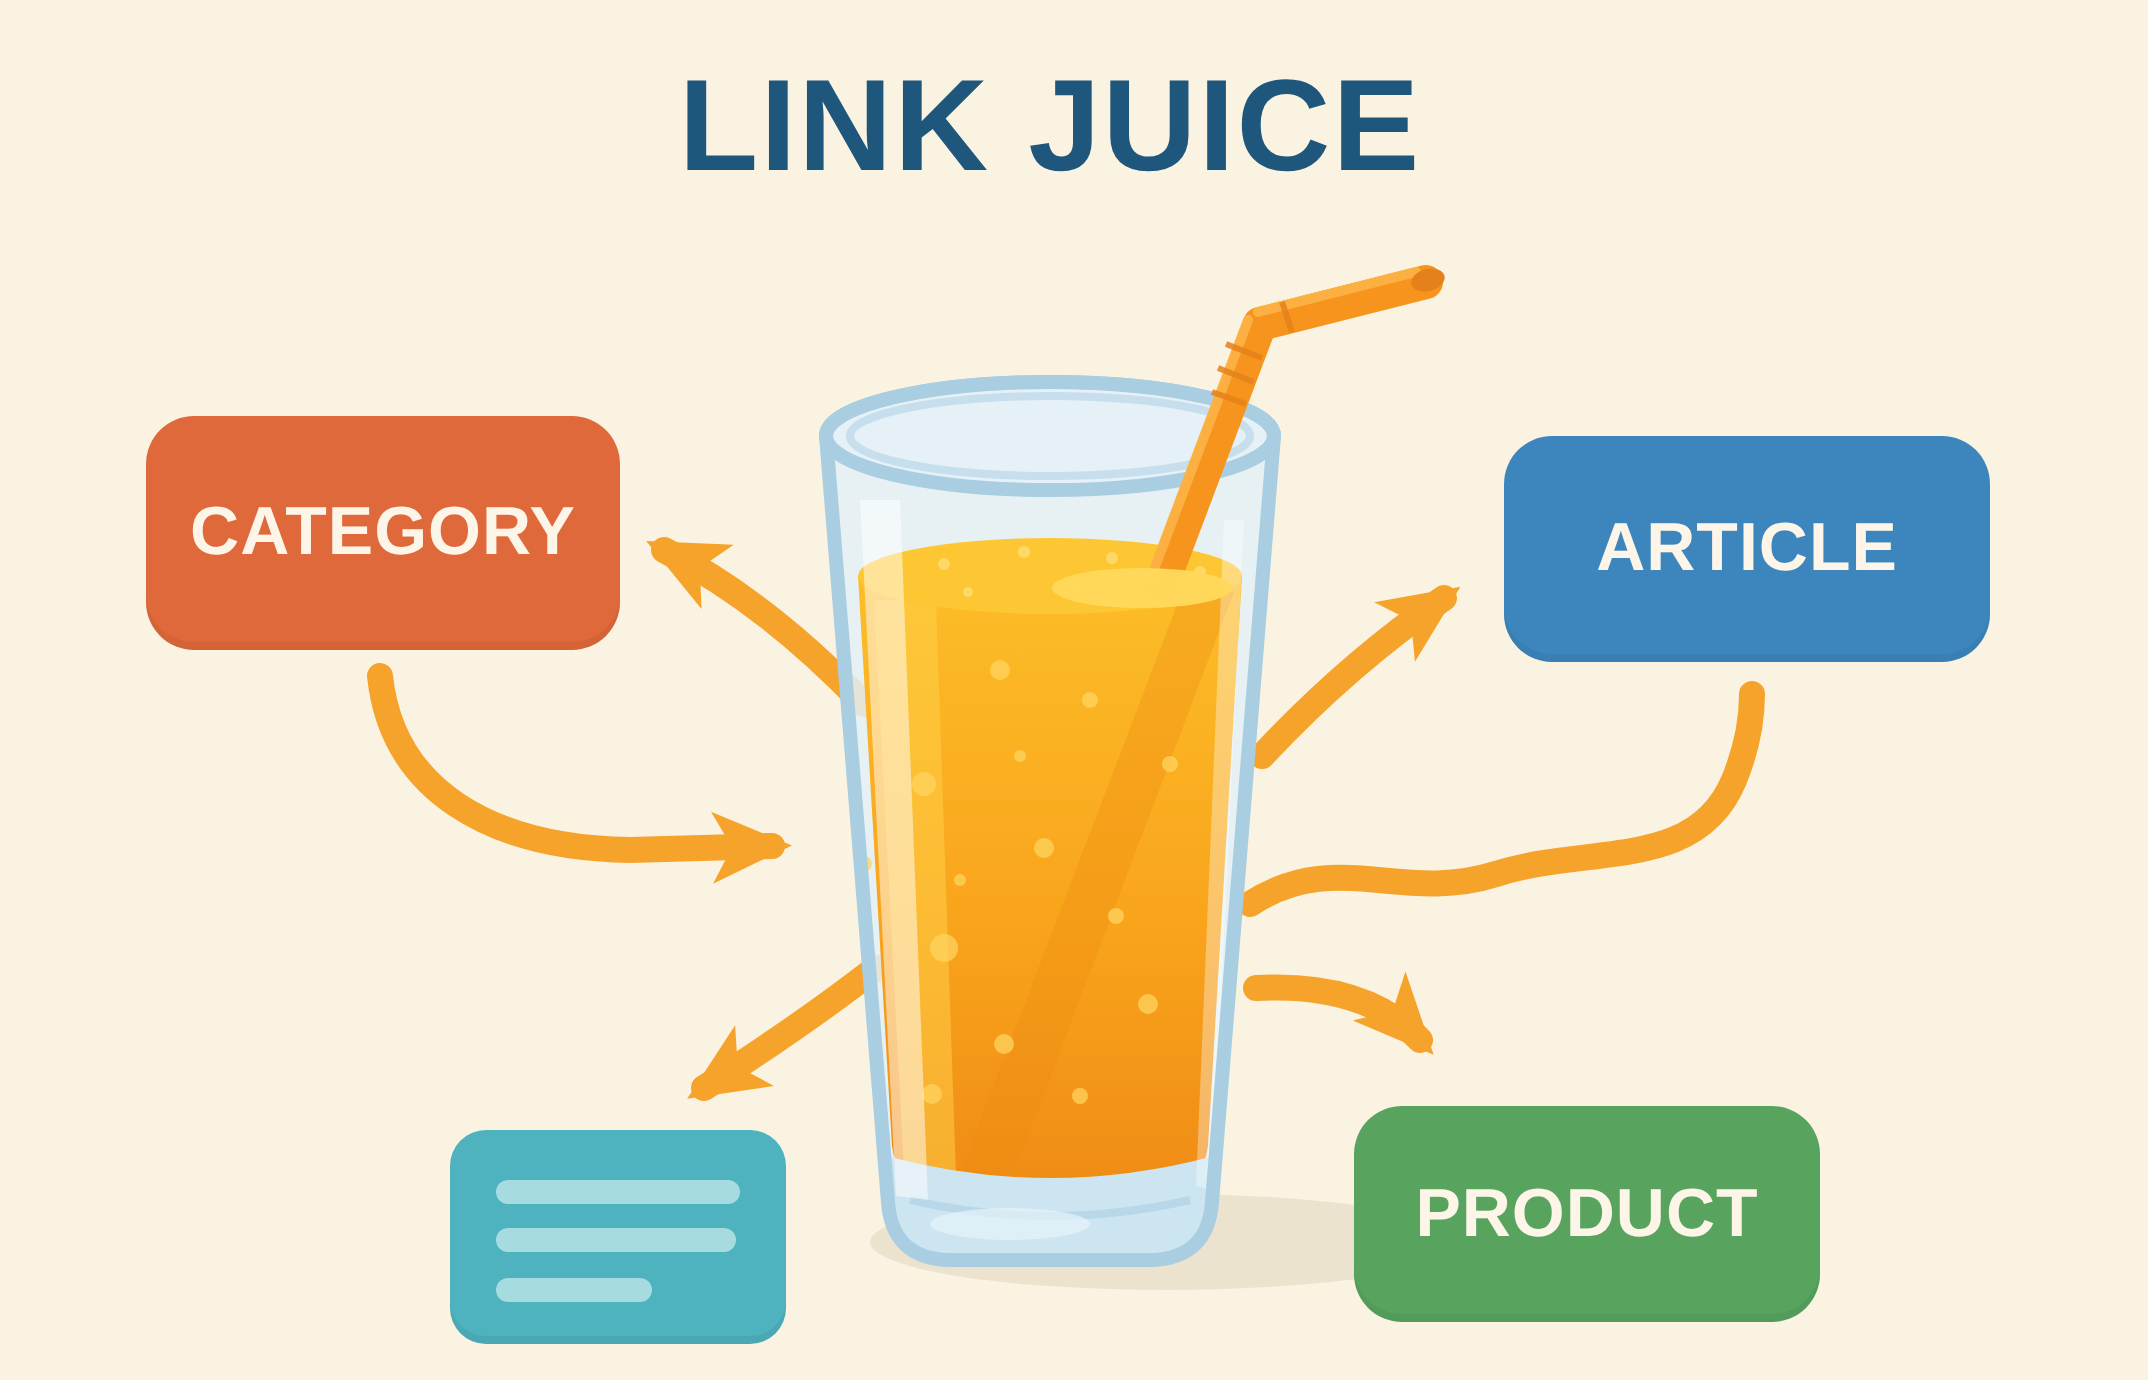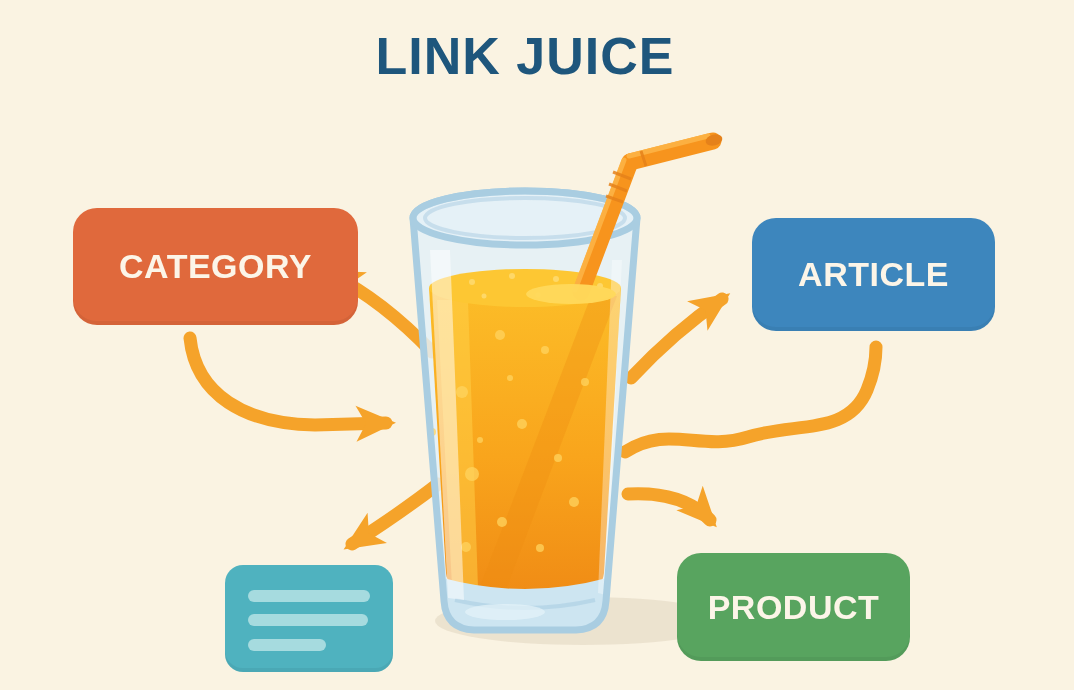--- a/index.html
+++ b/index.html
@@ -7,38 +7,38 @@
   #stage{
     position:relative;
     width:1074px;height:690px;
     background:var(--bg,#faf3e2);
     overflow:hidden;
   }
   .title{
     position:absolute;
     left:0;top:30px;width:1050px;
     text-align:center;
-    font-size:52px;
+    font-size:65px;
     font-weight:bold;
     letter-spacing:1px;
     color:var(--title,#1e567c);
     line-height:1;
   }
   #scene{position:absolute;left:0;top:0;}
   .node{
     position:absolute;
     border-radius:24px;
     display:flex;align-items:center;justify-content:center;
     font-weight:bold;
     font-size:34px;
     letter-spacing:0.5px;
     color:var(--box-text,#fcf5e8);
     box-shadow:inset 0 -4px 0 rgba(0,0,0,0.05);
   }
-  .node-category{left:73px;top:208px;width:285px;height:117px;background:var(--category,#e0693c);}
+  .node-category{left:73px;top:208px;width:237px;height:117px;background:var(--category,#e0693c);}
   .node-article{left:752px;top:218px;width:243px;height:113px;background:var(--article,#3d86bd);}
   .node-product{left:677px;top:553px;width:233px;height:108px;background:var(--product,#58a45f);}
   .node-placeholder{left:225px;top:565px;width:168px;height:107px;background:var(--placeholder,#4fb2bf);border-radius:18px;display:block;}
   .stripe{
     position:absolute;left:23px;height:12px;border-radius:6px;
     background:var(--stripe,#a6dbdf);
   }
   .stripe-1{top:25px;width:122px;}
   .stripe-2{top:49px;width:120px;}
   .stripe-3{top:74px;width:78px;}

